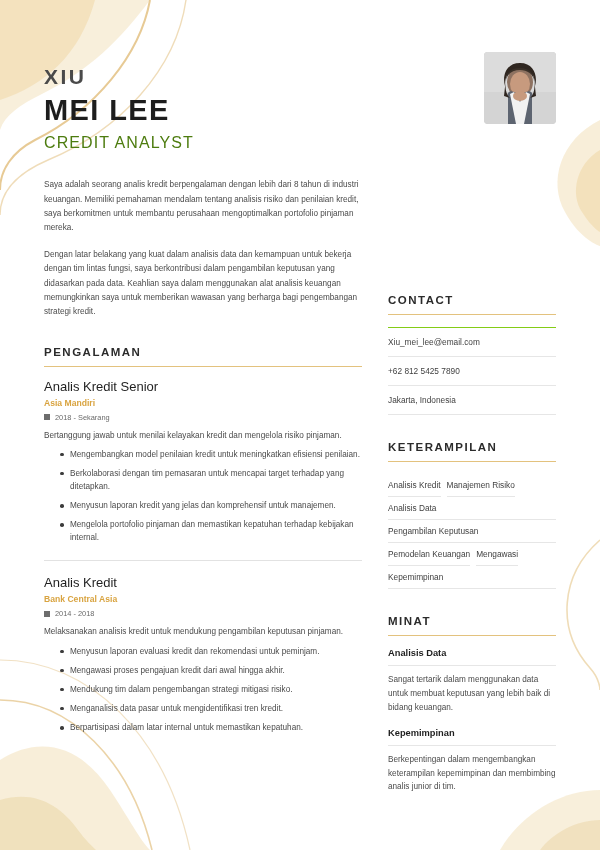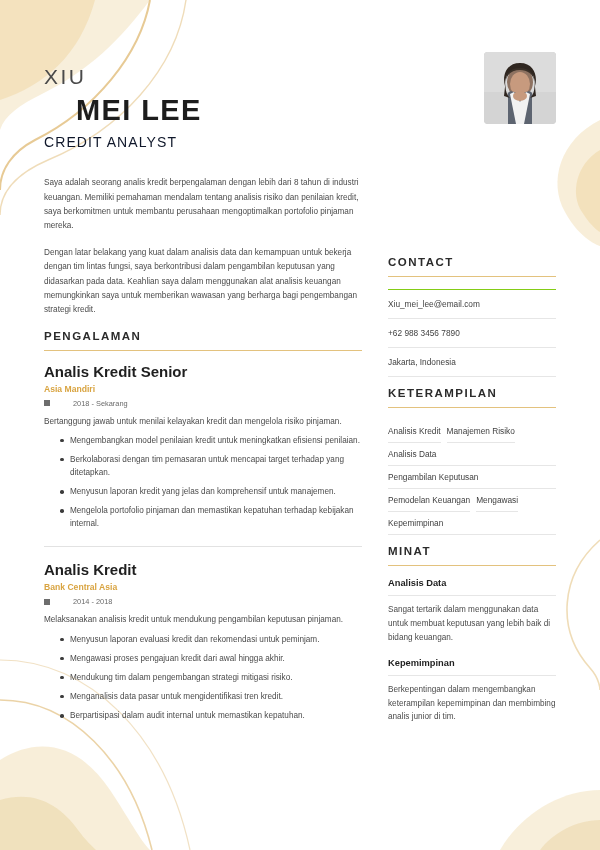--- a/index.html
+++ b/index.html
@@ -39,36 +39,35 @@
     align-items: flex-start;
     justify-content: space-between;
   }
   .name-block {
     padding-top: 16px;
   }
   .first-name {
     font-size: 21px;
     letter-spacing: 2.4px;
     color: #4a4a4a;
-    font-weight: 400;
+    font-weight: 700;
     line-height: 1.2;
   }
   .last-name {
     font-size: 29px;
     letter-spacing: 1.4px;
     color: #1d1d1d;
     font-weight: 700;
     line-height: 1.25;
     margin-top: 3px;
-    margin-left: 32px;
   }
   .job-title {
-    font-size: 14px;
+    font-size: 16px;
     letter-spacing: 1.1px;
-    color: #0f172a;
+    color: #4d7c0f;
     margin-top: 6px;
     font-weight: 400;
   }
 
   .photo {
     width: 72px;
     height: 72px;
     border-radius: 4px;
     overflow: hidden;
     flex: 0 0 auto;
@@ -96,21 +95,21 @@
   .summary p {
     font-size: 8.2px;
     line-height: 1.75;
     color: #4b4b4b;
     margin: 0 0 12px 0;
     text-align: left;
   }
 
   
   .section {
-    margin-top: 10px;
+    margin-top: 26px;
   }
   .section-title {
     font-size: 11.5px;
     letter-spacing: 1.5px;
     font-weight: 700;
     color: #2b2b2b;
     text-transform: uppercase;
   }
   .section-rule {
     height: 1px;
@@ -120,37 +119,37 @@
   }
   .rule-gold {
     background: #e3c27e;
   }
 
   
   .job {
     margin-bottom: 16px;
   }
   .job-role {
-    font-size: 15px;
-    font-weight: 700;
+    font-size: 13px;
+    font-weight: 400;
     color: #1f1f1f;
   }
   .job-company {
     font-size: 8.6px;
     font-weight: 700;
     color: #d9a441;
     margin-top: 4px;
   }
   .job-dates {
     font-size: 7.4px;
     color: #6a6a6a;
     margin-top: 5px;
     display: flex;
     align-items: center;
-    gap: 23px;
+    gap: 5px;
   }
   .date-mark {
     width: 6px;
     height: 6px;
     background: #6d6d6d;
     display: inline-block;
   }
   .job-desc {
     font-size: 8.2px;
     line-height: 1.6;
@@ -326,35 +325,35 @@
           <div class="job-dates">
             <span class="date-mark"></span>
             <span>2014 - 2018</span>
           </div>
           <div class="job-desc">Melaksanakan analisis kredit untuk mendukung pengambilan keputusan pinjaman.</div>
           <ul class="bullets">
             <li>Menyusun laporan evaluasi kredit dan rekomendasi untuk peminjam.</li>
             <li>Mengawasi proses pengajuan kredit dari awal hingga akhir.</li>
             <li>Mendukung tim dalam pengembangan strategi mitigasi risiko.</li>
             <li>Menganalisis data pasar untuk mengidentifikasi tren kredit.</li>
-            <li>Berpartisipasi dalam audit internal untuk memastikan kepatuhan.</li>
+            <li>Berpartisipasi dalam latar internal untuk memastikan kepatuhan.</li>
           </ul>
         </div>
 
       </div>
     </div>
 
     <div class="col-right">
 
-      <div class="section" style="margin-top:80px;">
+      <div class="section" style="margin-top:116px;">
         <div class="section-title">CONTACT</div>
         <div class="section-rule rule-gold"></div>
         <div class="contact-list">
           <div class="contact-item">Xiu_mei_lee@email.com</div>
-          <div class="contact-item">+62 988 3456 7890</div>
+          <div class="contact-item">+62 812 5425 7890</div>
           <div class="contact-item">Jakarta, Indonesia</div>
         </div>
       </div>
 
       <div class="section">
         <div class="section-title">KETERAMPILAN</div>
         <div class="section-rule rule-gold"></div>
         <div class="skills">
           <div class="skill">Analisis Kredit</div>
           <div class="skill">Manajemen Risiko</div>

